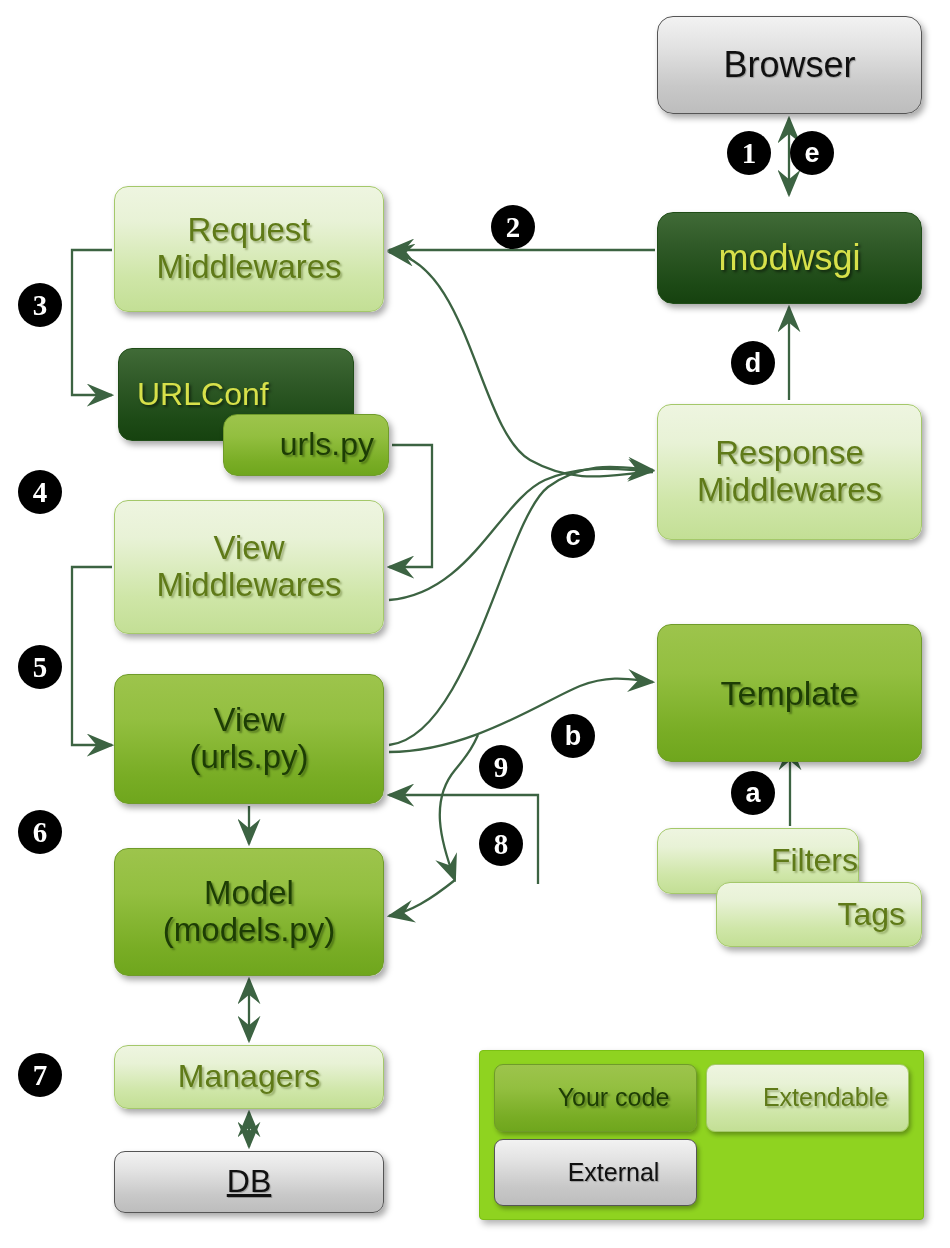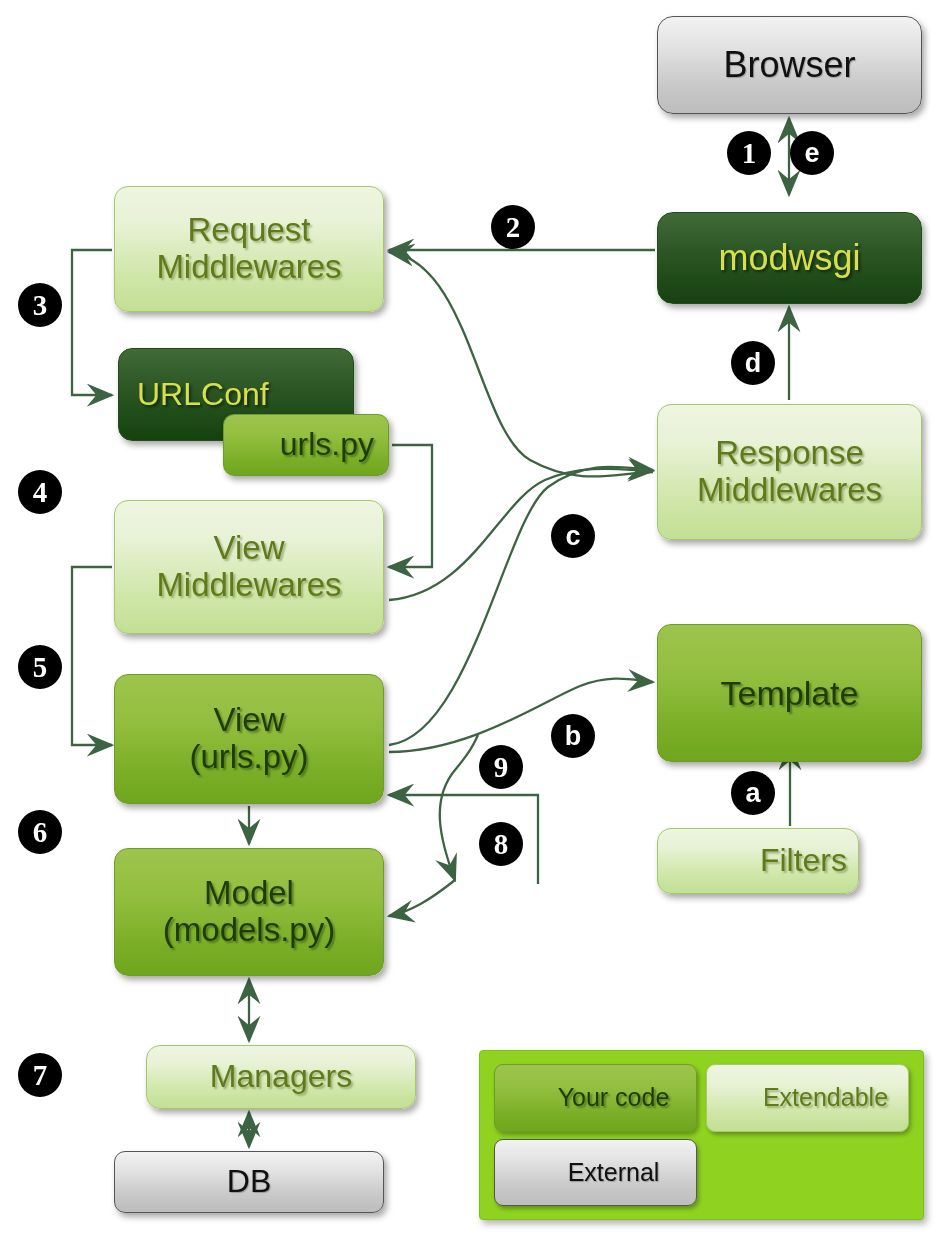--- a/index.html
+++ b/index.html
@@ -12,21 +12,21 @@
   
   .node{
     position:absolute;box-sizing:border-box;
     display:flex;align-items:center;justify-content:center;
     text-align:center;line-height:1.12;
     border-radius:14px;
     font-weight:400;
     box-shadow:3px 4px 6px rgba(0,0,0,.34);
     z-index:5;
   }
-  .node .lbl{display:block;width:100%;padding:0 11px;}
+  .node .lbl{display:block;width:100%;padding:0 0;}
 
   
   .cat-extendable{
     background:linear-gradient(to bottom,#eef5e0 0%,#e8f2d6 28%,#cfe6a8 72%,#c3df95 100%);
     border:1px solid #a4c86a;
     color:#5f7a18;
     text-shadow:2px 2px 2px rgba(90,110,40,.45);
   }
   
   .cat-yourcode{
@@ -49,27 +49,27 @@
     color:#101010;
     text-shadow:1px 1px 1px rgba(0,0,0,.25);
   }
 
   
   #n-browser  {left:657px;top:16px;  width:265px;height:98px; font-size:36px;border-radius:16px;}
   #n-modwsgi  {left:657px;top:212px; width:265px;height:92px;font-size:36px;border-radius:16px;}
   #n-reqmw    {left:114px;top:186px; width:270px;height:126px;font-size:33px;}
   #n-urlconf  {left:118px;top:348px; width:236px;height:93px; font-size:32px;justify-content:flex-start;}
   #n-urlconf .lbl{text-align:left;padding-left:18px;}
-  #n-urlspy   {left:223px;top:414px; width:166px;height:62px; font-size:32px;justify-content:flex-end;z-index:6;border-radius:11px;}
+  #n-urlspy   {left:223px;top:414px; width:166px;height:62px; font-size:32px;justify-content:flex-end;z-index:6;}
   #n-urlspy .lbl{text-align:right;padding-right:14px;}
   #n-viewmw   {left:114px;top:500px; width:270px;height:134px;font-size:33px;}
   #n-view     {left:114px;top:674px; width:270px;height:130px;font-size:33px;}
   #n-model    {left:114px;top:848px; width:270px;height:128px;font-size:33px;}
-  #n-managers {left:114px;top:1045px;width:270px;height:64px; font-size:32px;margin-left:32px;}
-  #n-db       {left:114px;top:1151px;width:270px;height:62px; font-size:32px;border-radius:11px;}
+  #n-managers {left:114px;top:1045px;width:270px;height:64px; font-size:32px;}
+  #n-db       {left:114px;top:1151px;width:270px;height:62px; font-size:32px;border-radius:11px;text-decoration:underline;}
   #n-respmw   {left:657px;top:404px; width:265px;height:136px;font-size:33px;}
   #n-template {left:657px;top:624px; width:265px;height:138px;font-size:34px;}
   #n-filters  {left:657px;top:828px; width:202px;height:66px; font-size:32px;justify-content:flex-start;}
   #n-filters .lbl{text-align:right;padding-left:18px;}
   #n-tags     {left:716px;top:882px; width:206px;height:65px; font-size:32px;justify-content:flex-end;z-index:6;}
   #n-tags .lbl{text-align:right;padding-right:16px;}
   #n-context  {left:437px;top:884px; width:201px;height:63px; font-size:31px;}
 
   
   #legend{
@@ -224,20 +224,23 @@
   </div>
 
   <div class="node cat-yourcode" id="n-template">
     <span class="lbl">Template</span>
   </div>
 
   <div class="node cat-extendable" id="n-filters">
     <span class="lbl">Filters</span>
   </div>
 
+  <div class="node cat-extendable" id="n-tags">
+    <span class="lbl">Tags</span>
+  </div>
 
 
   <div class="marker" id="m-1">1</div>
   <div class="marker alpha" id="m-e">e</div>
   <div class="marker" id="m-2">2</div>
   <div class="marker" id="m-3">3</div>
   <div class="marker" id="m-4">4</div>
   <div class="marker" id="m-5">5</div>
   <div class="marker" id="m-6">6</div>
   <div class="marker" id="m-7">7</div>

